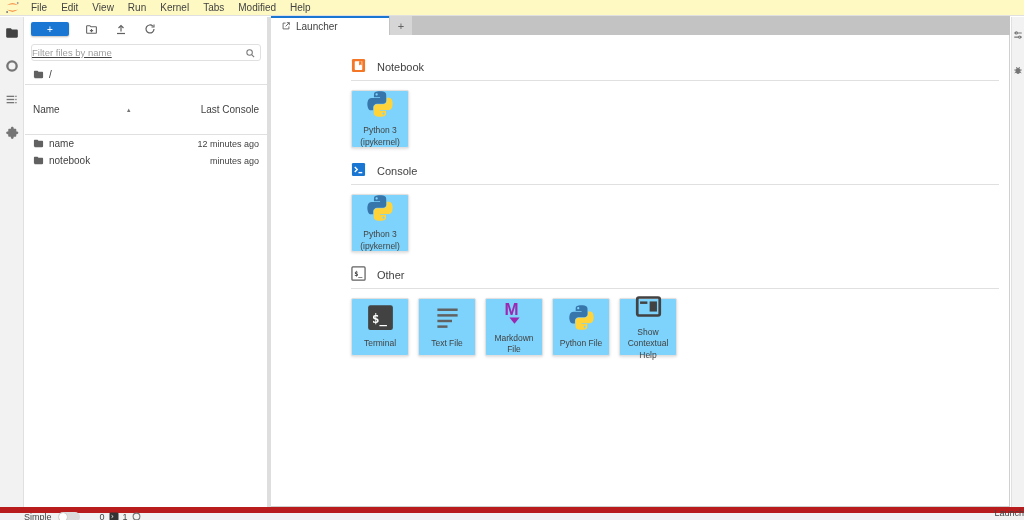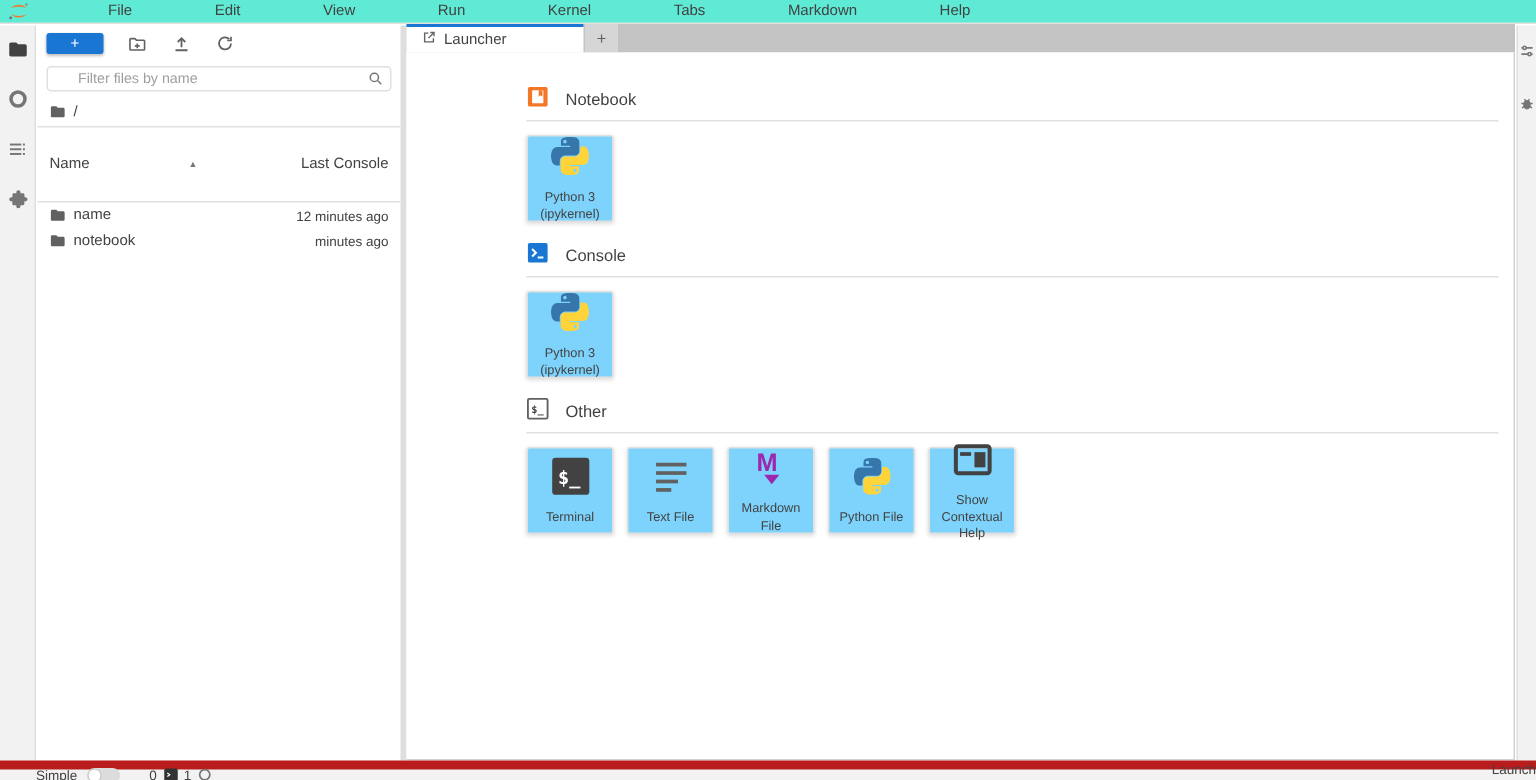--- a/index.html
+++ b/index.html
@@ -2,42 +2,42 @@
 <html><head>
 <meta charset="utf-8">
 <style>
   * { margin:0; padding:0; box-sizing:border-box; }
   html,body { width:1024px; height:520px; }
   body { font-family:"Liberation Sans", sans-serif; background:#fff; }
   .app { position:relative; width:1024px; height:520px; overflow:hidden; background:#fff; }
 
   
   .menubar { position:absolute; left:0; top:0; right:0; height:16px;
-    background:#5eead4; border-bottom:1px solid #e0e0e0;
-    display:flex; align-items:center; z-index:5;gap:41px; }
+    background:#fef9c3; border-bottom:1px solid #e0e0e0;
+    display:flex; align-items:center; z-index:5; }
   .menubar .logo { width:24px; display:flex; justify-content:center; align-items:center; }
   .menu-item { font-size:10px; color:#424242; padding:0 7px; line-height:15px; cursor:default; }
 
   
   .left-sidebar { position:absolute; left:0; top:17px; bottom:13px; width:24px;
     background:#f2f2f2; border-right:1px solid #e0e0e0;
     display:flex; flex-direction:column; align-items:center; padding-top:8px; gap:17px; }
   .side-icon { width:16px; height:16px; display:flex; align-items:center; justify-content:center; }
 
   
   .filebrowser { position:absolute; left:25px; top:17px; width:242px; bottom:13px; background:#fff; }
   .fb-toolbar { display:flex; align-items:center; padding:5px 8px 4px 6px; gap:16px; }
   .new-launcher-btn { width:38px; height:14px; background:#1976d2; border:none; border-radius:2px;
     color:#fff; font-size:10px; line-height:13px; display:flex; align-items:center; justify-content:center;
     box-shadow:0 1px 2px rgba(0,0,0,.25); }
   .tb-icon { width:13px; height:13px; display:flex; align-items:center; justify-content:center; }
   .fb-filter { position:relative; margin:2px 6px 4px 6px; }
   .fb-filter input { width:100%; height:17px; border:1px solid #e0e0e0; border-radius:3px;
-    font-size:9.5px; padding:0 18px 0 20px; color:#424242; outline:none;
-    font-family:"Liberation Sans", sans-serif; }
+    font-size:9.5px; padding:0 18px 0 0; color:#424242; outline:none;
+    font-family:"Liberation Sans", sans-serif;text-decoration:underline; }
   .fb-filter input::placeholder { color:#9e9e9e; }
   .fb-filter .search-ic { position:absolute; right:5px; top:3px; }
   .fb-crumb { display:flex; align-items:center; gap:5px; padding:4px 8px 4px 8px; }
   .fb-crumb span { font-size:10px; color:#424242; }
   .fb-head { display:flex; align-items:center; padding:19px 8px; border-top:1px solid #e0e0e0;
     border-bottom:1px solid #e0e0e0; font-size:10px; color:#424242; }
   .fb-head .sort-caret { font-size:6px; color:#757575; margin-left:66px; }
   .fb-head .col-mod { margin-left:auto; }
   .fb-row { display:flex; align-items:center; gap:5px; padding:3px 8px; font-size:10px; color:#424242; }
   .fb-row .mod { margin-left:auto; font-size:9px; color:#424242; }
@@ -95,21 +95,21 @@
         <circle cx="13.6" cy="2.2" r="1" fill="#989798"></circle>
         <circle cx="2.2" cy="11.8" r="1" fill="#6f7070"></circle>
       </svg>
     </div>
     <span class="menu-item">File</span>
     <span class="menu-item">Edit</span>
     <span class="menu-item">View</span>
     <span class="menu-item">Run</span>
     <span class="menu-item">Kernel</span>
     <span class="menu-item">Tabs</span>
-    <span class="menu-item">Markdown</span>
+    <span class="menu-item">Modified</span>
     <span class="menu-item">Help</span>
   </div>
 
   <div class="left-sidebar">
     <span class="side-icon">
       <svg width="14" height="14" viewBox="0 0 24 24">
           <path fill="#424242" d="M10 4H4c-1.1 0-2 .9-2 2v12c0 1.1.9 2 2 2h16c1.1 0 2-.9 2-2V8c0-1.1-.9-2-2-2h-8l-2-2z"></path>
         </svg>
     </span>
     <span class="side-icon">

